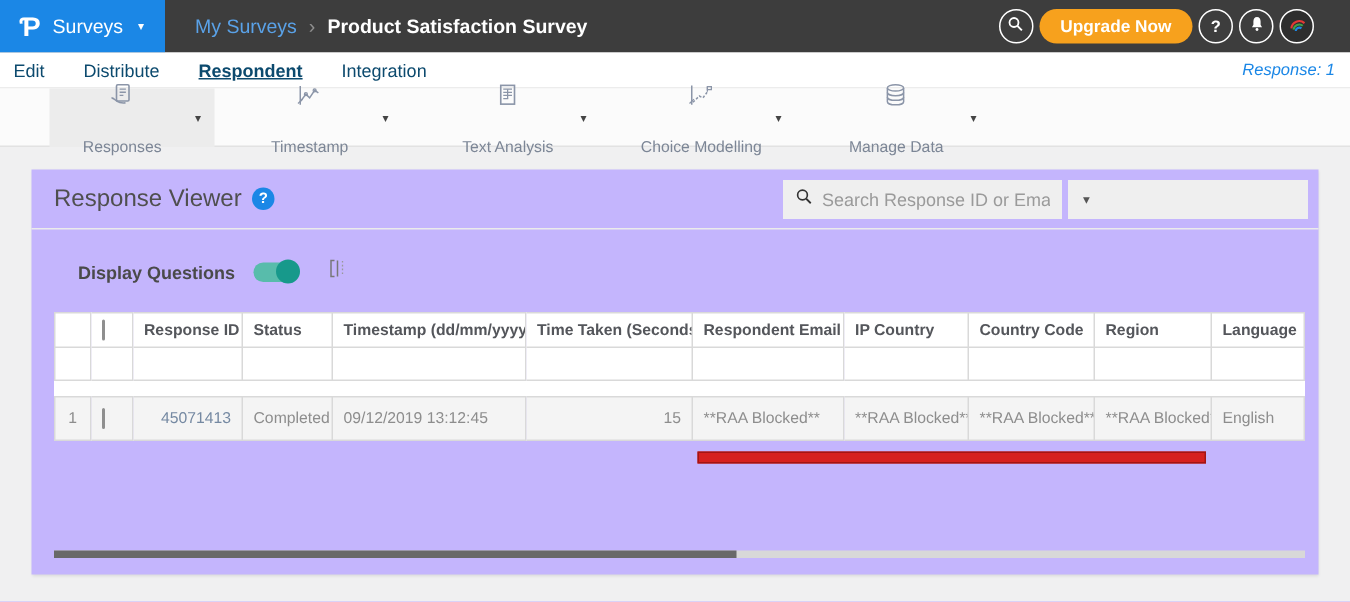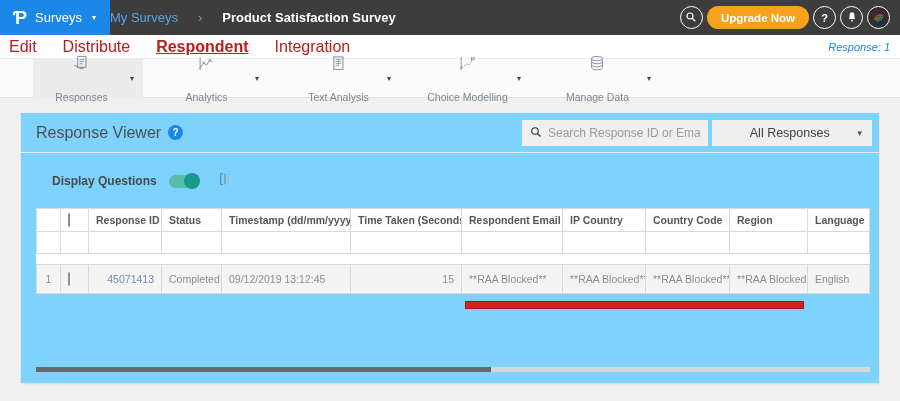--- a/index.html
+++ b/index.html
@@ -12,45 +12,45 @@
     color:#444;
   }
   button { background:none; border:none; font-family:inherit; cursor:pointer; }
 
   
   .topbar { position:absolute; left:0; top:0; width:900px; height:35px; background:#3d3d3d; display:flex; align-items:center; }
   .logo-area { width:110px; height:35px; background:#1b87e6; display:flex; align-items:center; padding-left:13px; gap:8px; cursor:pointer; }
   .logo { color:#fff; font-size:18px; font-weight:bold; line-height:1; }
   .product { color:#fff; font-size:13px; }
   .logo-area .caret { color:#fff; font-size:8px; margin-left:2px; }
-  .breadcrumb { display:flex; align-items:center; gap:20px; font-size:13px; white-space:nowrap; }
+  .breadcrumb { margin-left:20px; display:flex; align-items:center; gap:8px; font-size:13px; white-space:nowrap; }
   .breadcrumb a { color:#5aa2e8; text-decoration:none; cursor:pointer; }
   .breadcrumb .sep { color:#909090; font-size:13px; }
   .breadcrumb .current { color:#ffffff; font-weight:bold; font-size:13px; }
-  .topbar-right { margin-left:auto; display:flex; align-items:center; gap:4px; padding-right:10px; }
+  .topbar-right { margin-left:auto; display:flex; align-items:center; gap:4px; padding-right:24px; }
   .circle-btn { width:23px; height:23px; border-radius:50%; border:1.5px solid #fff; display:flex; align-items:center; justify-content:center; color:#fff; font-size:11px; font-weight:bold; flex:0 0 auto; }
   .upgrade { height:23px; padding:0 14px; border-radius:12px; background:#f7a11d; color:#fff; font-size:11.5px; font-weight:bold; }
   .avatar { background:#2e2e2e; }
 
   
   .navbar { position:absolute; left:0; top:35px; width:900px; height:24px; background:#fff; display:flex; align-items:center; padding:0 10px 0 9px; border-bottom:1px solid #ececec; }
-  .nav-item { font-size:16px; color:#b91c1c; margin-right:26px; text-decoration:none; cursor:pointer; }
+  .nav-item { font-size:12px; color:#0c4a6e; margin-right:26px; text-decoration:none; cursor:pointer; }
   .nav-item.active { font-weight:bold; text-decoration:underline; }
   .response-count { margin-left:auto; font-size:11px; color:#1b87e6;font-style:italic; }
 
   
   .toolbar { position:absolute; left:0; top:59px; width:900px; height:39px; background:#fbfbfb; border-bottom:1px solid #e2e2e2; }
   .tool-item { position:absolute; top:0; height:39px; display:flex; align-items:center; }
   .tool-main { flex:1; display:flex; flex-direction:column; align-items:center; justify-content:center; gap:14px; cursor:pointer;text-align:right; }
   .tool-label { font-size:10.5px; color:#7c8696; line-height:1; }
   .tool-caret { font-size:8px; color:#444; padding-right:9px; cursor:pointer; }
   .tool-item.selected { background:#ececec; }
 
   
-  .card { position:absolute; left:21px; top:113px; width:858px; height:270px; background:#7dd3fc; box-shadow:0 1px 2px rgba(0,0,0,.10); }
+  .card { position:absolute; left:21px; top:113px; width:858px; height:270px; background:#c4b5fd; box-shadow:0 1px 2px rgba(0,0,0,.10); }
   .card-top { height:40px; display:flex; align-items:center; padding:0 7px 0 15px; border-bottom:1px solid #ebebeb; }
   .viewer-title { font-size:16px; color:#4f4f4f; }
   .help-badge { width:15px; height:15px; border-radius:50%; background:#1b87e6; color:#fff; font-size:10px; font-weight:bold; display:flex; align-items:center; justify-content:center; margin-left:7px; cursor:pointer; }
   .search-box { margin-left:auto; width:186px; height:26px; background:#efefef; display:flex; align-items:center; padding:0 8px; gap:6px; }
   .search-box input { border:none; background:transparent; outline:none; font-size:12px; color:#555; width:100%; font-family:inherit; }
   .search-box input::placeholder { color:#9a9a9a; }
   .filter-dd { width:160px; height:26px; background:#efefef; margin-left:4px; display:flex; align-items:center; padding:0 10px; cursor:pointer; }
   .filter-dd .dd-label { flex:1; text-align:center; font-size:12.5px; color:#3f3f3f; }
   .filter-dd .dd-caret { font-size:9px; color:#555; }
 
@@ -156,21 +156,21 @@
       <div class="tool-main">
         <span>
           <svg width="20" height="20" viewBox="0 0 24 24">
               <path d="M5 4 V19" stroke="#8b95a8" stroke-width="1.2" fill="none"></path>
               <path d="M3.2 18 L6.8 14.5" stroke="#8b95a8" stroke-width="1" fill="none"></path>
               <polyline points="5.5,16 9.5,10.5 12.5,13.5 16.5,7.5 19.5,9.5" fill="none" stroke="#8b95a8" stroke-width="1.2"></polyline>
               <circle cx="9.5" cy="10.5" r="1.2" fill="none" stroke="#8b95a8"></circle>
               <circle cx="16.5" cy="7.5" r="1.2" fill="none" stroke="#8b95a8"></circle>
             </svg>
         </span>
-        <span class="tool-label">Analytics</span>
+        <span class="tool-label">Timestamp</span>
       </div>
       <span class="tool-caret">▾</span>
     </div>
 
     <div class="tool-item" style="left:290px; width:110px;">
       <div class="tool-main">
         <span>
           <svg width="20" height="20" viewBox="0 0 24 24">
               <rect x="7" y="3.5" width="11" height="15" fill="none" stroke="#8b95a8" stroke-width="1.3"></rect>
               <path d="M9 6.5 h7 M9 9 h7 M9 11.5 h7 M9 14 h4" stroke="#8b95a8" stroke-width="1" fill="none"></path>
@@ -220,21 +220,20 @@
       <div class="search-box">
         <span>
           <svg width="12" height="12" viewBox="0 0 24 24">
               <circle cx="10" cy="10" r="6.5" fill="none" stroke="#333" stroke-width="2.2"></circle>
               <line x1="15" y1="15" x2="21" y2="21" stroke="#333" stroke-width="2.4"></line>
             </svg>
         </span>
         <input type="text" placeholder="Search Response ID or Email" style="">
       </div>
       <div class="filter-dd">
-        <span class="dd-label">All Responses</span>
         <span class="dd-caret">▾</span>
       </div>
     </div>
 
     <div class="controls">
       <span class="ctl-label">Display Questions</span>
       <span class="toggle">
           <span class="knob"></span>
         </span>
       <span class="columns-btn">

